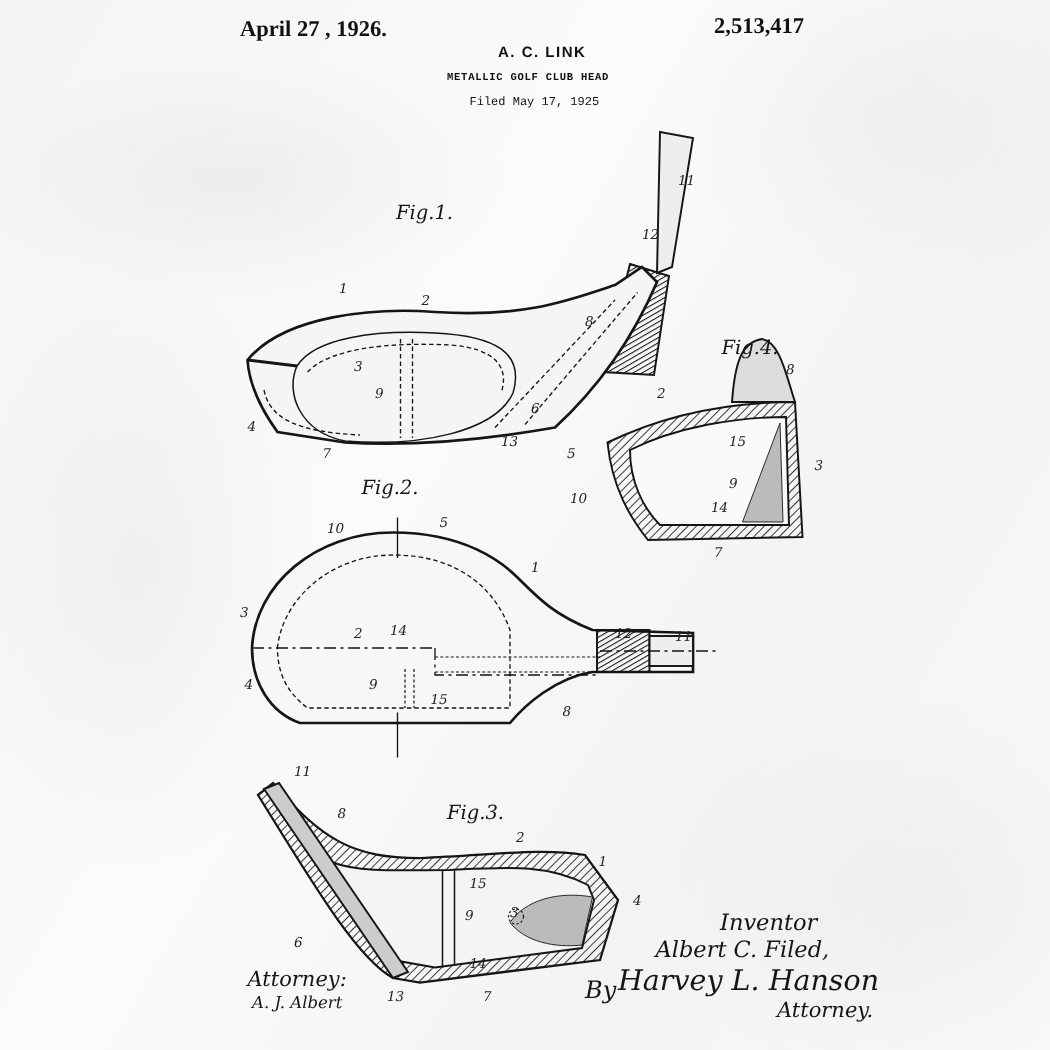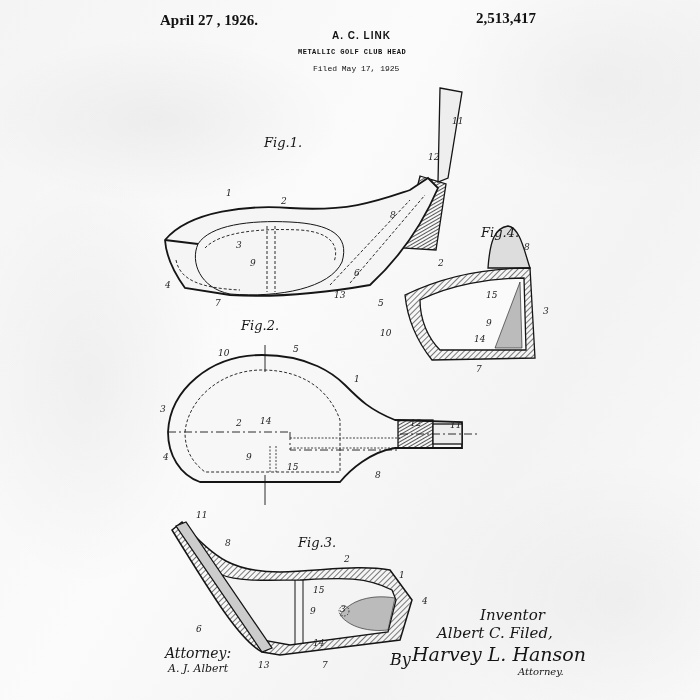--- a/index.html
+++ b/index.html
@@ -24,21 +24,21 @@
   .title { left:298px; top:48px; font-family:"Liberation Mono", monospace; font-weight:bold; font-size:7px; letter-spacing:0.5px;text-align:right; }
   .filed { left:313px; top:64px; font-family:"Liberation Mono", monospace; font-size:8px; }
   .script { font-family:"DejaVu Serif", serif; font-style:italic; color:#151515; }
   .figlabel { font-size:13px; }
   .num { font-family:"DejaVu Serif", serif; font-style:italic; font-size:9px; color:#222; position:absolute; }
   svg { position:absolute; left:0; top:0; }
   .sig-inventor-h { left:480px; top:606px; font-size:15px; }
   .sig-inventor-n { left:437px; top:624px; font-size:15px; }
   .sig-by { left:390px; top:650px; font-size:16px; }
   .sig-attorney { left:412px; top:643px; font-size:19px; }
-  .sig-attorney-t { left:518px; top:666px; font-size:10px;font-style:italic; }
+  .sig-attorney-t { left:518px; top:666px; font-size:14px;font-style:italic; }
   .witness { left:165px; top:645px; font-size:14px; }
   .witness-name { left:168px; top:662px; font-size:11px; }
 </style>
 </head>
 <body>
 
 <div id="shirt"></div>
 
 <div class="t date">April 27 , 1926.</div>
 <div class="t patno">2,513,417</div>

